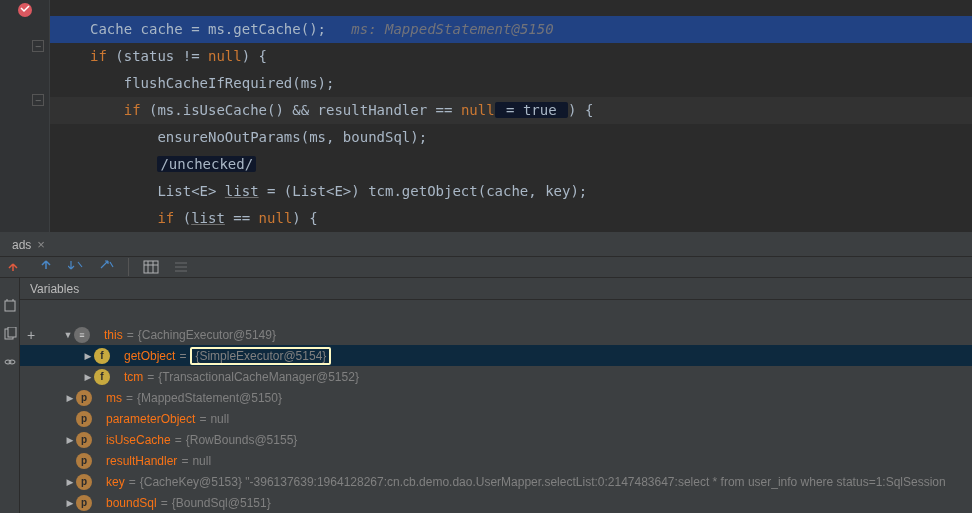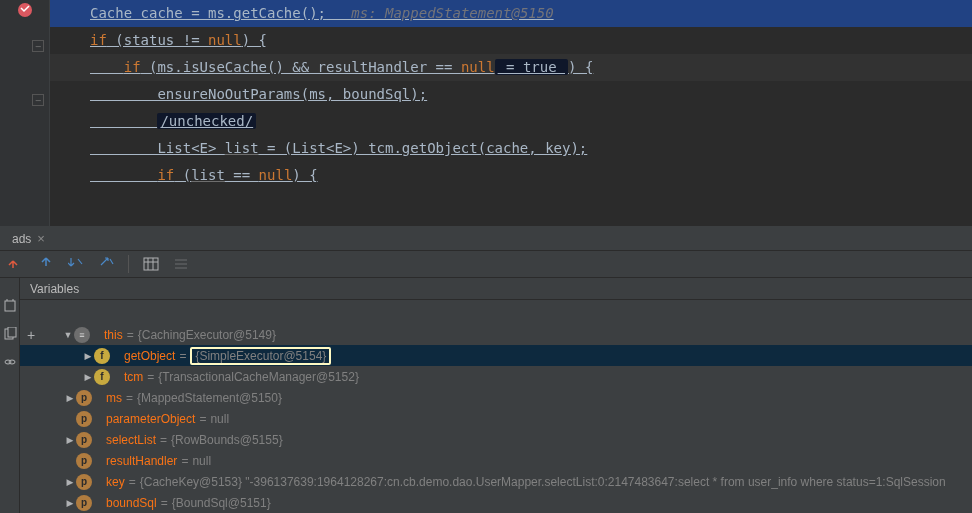--- a/index.html
+++ b/index.html
@@ -44,22 +44,21 @@
     height: 12px;
     color: #6e6e6e;
     font-size: 10px;
     border: 1px solid #555;
     display: flex;
     align-items: center;
     justify-content: center;
   }
   .code-lines {
     flex: 1;
-    padding-top: 0;
-    text-decoration: underline;
+    padding-top: 16px;
   }
   .line {
     height: 27px;
     line-height: 27px;
     white-space: pre;
     padding-left: 40px;
   }
   .line.highlighted { background: #214283; }
   .line.caret { background: #323232; }
   .kw { color: #cc7832; }
@@ -195,20 +194,21 @@
       <svg viewBox="0 0 10 10">
           <path d="M1 3 L4 6 L9 1" stroke="#fff" stroke-width="1.5" fill="none"></path>
         </svg>
     </span>
     <span class="fold-marker" style="top:40px">−</span>
     <span class="fold-marker" style="top:94px">−</span>
   </div>
   <div class="code-lines">
     <div class="line highlighted"><span class="type">Cache cache = ms.getCache();</span><span class="hint">   ms: MappedStatement@5150</span></div>
     <div class="line"><span class="kw">if</span><span> (status != </span><span class="kw">null</span><span>) {</span></div>
+    <div class="line"><span>    flushCacheIfRequired(ms);</span></div>
     <div class="line caret">    <span class="kw">if</span><span> (ms.isUseCache() &amp;&amp; resultHandler == </span><span class="kw">null</span><span class="badge"> = true </span><span>) {</span></div>
     <div class="line"><span>        ensureNoOutParams(ms, boundSql);</span></div>
     <div class="line">        <span class="badge">/unchecked/</span></div>
     <div class="line"><span>        List&lt;E&gt; </span><span class="underlined">list</span><span> = (List&lt;E&gt;) tcm.getObject(cache, key);</span></div>
     <div class="line">        <span class="kw">if</span><span> (</span><span class="underlined">list</span><span> == </span><span class="kw">null</span><span>) {</span></div>
   </div>
 </div>
 
 <div class="tab-bar">
   <div class="tab">
@@ -327,21 +327,21 @@
         <span class="var-icon icon-p">p</span>
         <span class="var-name">parameterObject</span>
         <span class="var-eq">=</span>
         <span class="var-val">null</span>
       </div>
 
       <div class="tree-row">
         <span style="width:44px"></span>
         <span class="arrow">▶</span>
         <span class="var-icon icon-p">p</span>
-        <span class="var-name">selectList</span>
+        <span class="var-name">isUseCache</span>
         <span class="var-eq">=</span>
         <span class="var-val">{RowBounds@5155}</span>
       </div>
 
       <div class="tree-row">
         <span style="width:44px"></span>
         <span class="arrow" style="visibility:hidden">▶</span>
         <span class="var-icon icon-p">p</span>
         <span class="var-name">resultHandler</span>
         <span class="var-eq">=</span>

